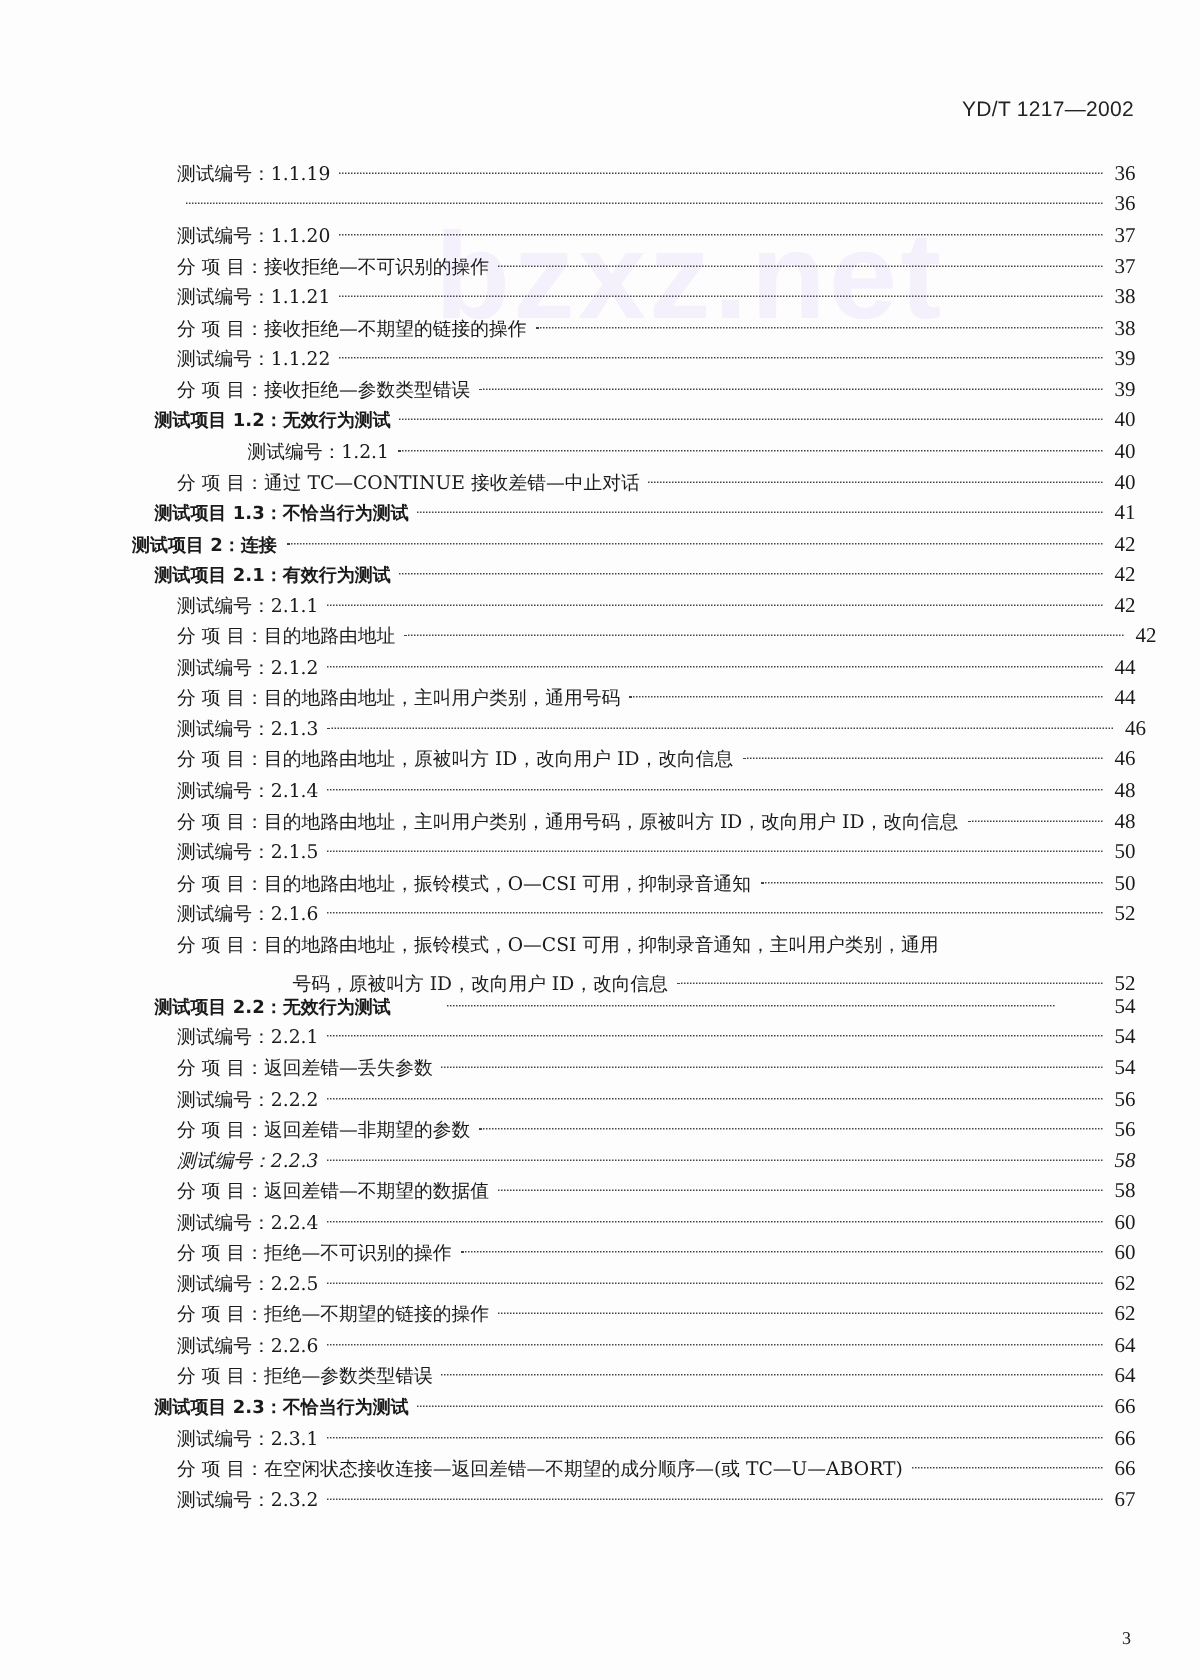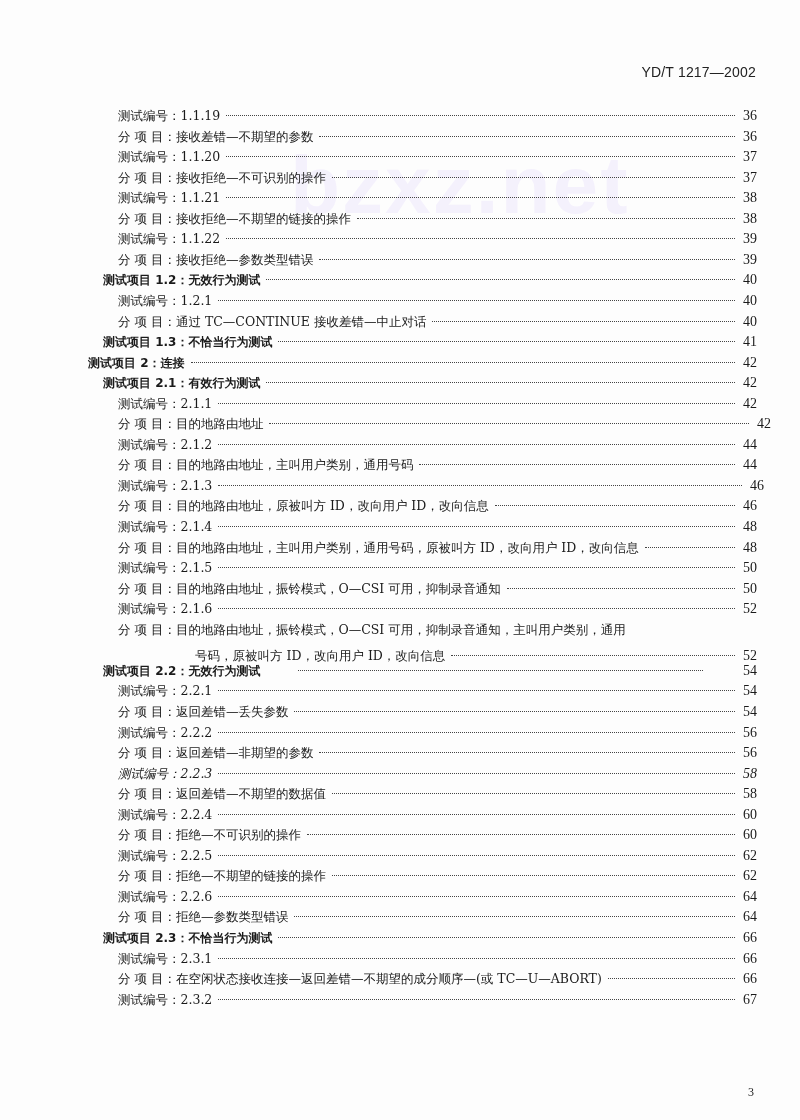--- a/index.html
+++ b/index.html
@@ -102,21 +102,20 @@
   <div class="std-header">YD/T 1217—2002</div>
   <div class="watermark">bzxz.net</div>
 
   <div class="toc" id="toc">
       <div class="toc-line lvl3" style="top: -18px; right: 43px;">
         <span class="label">测试编号：1.1.19</span>
         <span class="leader"></span>
         <span class="pg">36</span>
       </div>
       <div class="toc-line lvl3" style="top: 2.55px; right: 43px;">
-        <span class="label">分 项 目：接收差错—不期望的参数</span>
         <span class="leader"></span>
         <span class="pg">36</span>
       </div>
       <div class="toc-line lvl3" style="top: 23.1px; right: 43px;">
         <span class="label">测试编号：1.1.20</span>
         <span class="leader"></span>
         <span class="pg">37</span>
       </div>
       <div class="toc-line lvl3" style="top: 43.65px; right: 43px;">
         <span class="label">分 项 目：接收拒绝—不可识别的操作</span>
@@ -141,21 +140,21 @@
       <div class="toc-line lvl3" style="top: 125.85px; right: 43px;">
         <span class="label">分 项 目：接收拒绝—参数类型错误</span>
         <span class="leader"></span>
         <span class="pg">39</span>
       </div>
       <div class="toc-line lvl2 bold" style="top: 146.4px; right: 43px;">
         <span class="label">测试项目 1.2：无效行为测试</span>
         <span class="leader"></span>
         <span class="pg">40</span>
       </div>
-      <div class="toc-line lvl3" style="top: 166.95px; right: 43px;">
+      <div class="toc-line lvl3" style="top: 166.95px; right: 43px; margin-left: 47px;">
         <span class="label">测试编号：1.2.1</span>
         <span class="leader"></span>
         <span class="pg">40</span>
       </div>
       <div class="toc-line lvl3" style="top: 187.5px; right: 43px;">
         <span class="label">分 项 目：通过 TC—CONTINUE 接收差错—中止对话</span>
         <span class="leader"></span>
         <span class="pg">40</span>
       </div>
       <div class="toc-line lvl2 bold" style="top: 208.05px; right: 43px;">

